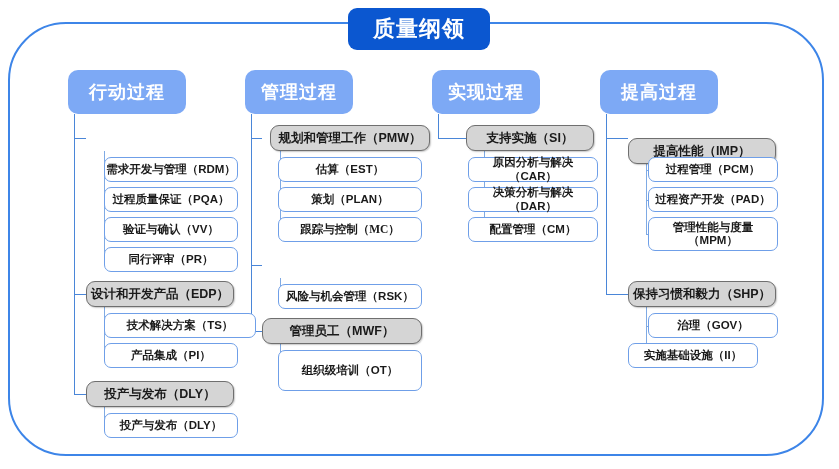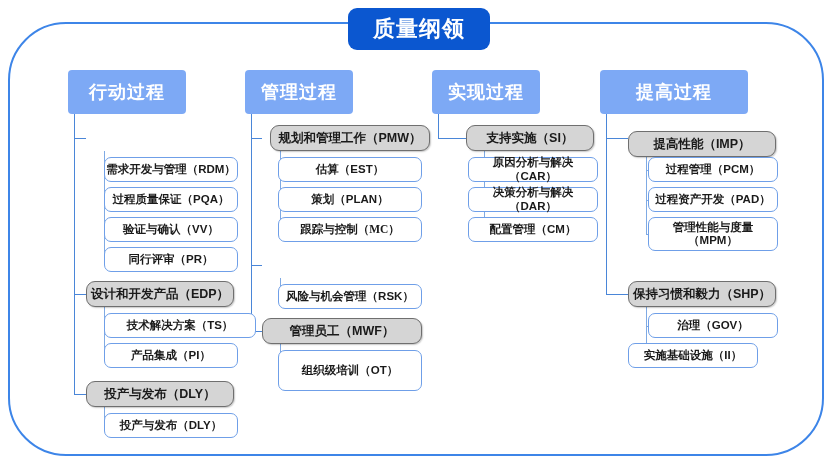--- a/index.html
+++ b/index.html
@@ -52,21 +52,21 @@
     justify-content: center;
     letter-spacing: 1px;
     z-index: 5;
   }
 
   
   .col-header {
     position: absolute;
     height: 44px;
     background: #7da9f5;
-    border-radius: 4px;
+    border-radius: 10px;
     color: #ffffff;
     font-size: 18px;
     font-weight: bold;
     display: flex;
     align-items: center;
     justify-content: center;
     letter-spacing: 1px;
     z-index: 3;
   }
 
@@ -189,22 +189,22 @@
     <div class="node-parent" style="left: 466px; top: 125px; width: 128px; height: 26px;">支持实施（SI）</div>
     <div class="conn-h" style="left: 438px; top: 138px; width: 28px;"></div>
     <div class="node-child" style="left: 468px; top: 157px; width: 130px; height: 25px;">原因分析与解决（CAR）</div>
     <div class="conn-h-child" style="left: 484px; top: 169.5px;"></div>
     <div class="node-child" style="left: 468px; top: 187px; width: 130px; height: 25px;">决策分析与解决（DAR）</div>
     <div class="conn-h-child" style="left: 484px; top: 199.5px;"></div>
     <div class="node-child" style="left: 468px; top: 217px; width: 130px; height: 25px;">配置管理（CM）</div>
     <div class="conn-h-child" style="left: 484px; top: 229.5px;"></div>
     <div class="conn-v-child" style="left: 484px; top: 151px; height: 78.5px;"></div>
     <div class="conn-v" style="left: 438px; top: 114px; height: 24px;"></div>
-    <div class="col-header" style="left: 600px; top: 70px; width: 148px; height: 44px;">提高过程</div>
-    <div class="node-parent" style="left: 628px; top: 131px; width: 148px; height: 26px;">提高性能（IMP）</div>
+    <div class="col-header" style="left: 600px; top: 70px; width: 118px; height: 44px;">提高过程</div>
+    <div class="node-parent" style="left: 628px; top: 138px; width: 148px; height: 26px;">提高性能（IMP）</div>
     <div class="conn-h" style="left: 606px; top: 138px; width: 22px;"></div>
     <div class="node-child" style="left: 648px; top: 157px; width: 130px; height: 25px; text-align: center;">过程管理（PCM）</div>
     <div class="conn-h-child" style="left: 646px; top: 169.5px; width: 2px;"></div>
     <div class="node-child" style="left: 648px; top: 187px; width: 130px; height: 25px;">过程资产开发（PAD）</div>
     <div class="conn-h-child" style="left: 646px; top: 199.5px; width: 2px;"></div>
     <div class="node-child" style="left: 648px; top: 217px; width: 130px; height: 34px;">管理性能与度量<br>（MPM）</div>
     <div class="conn-h-child" style="left: 646px; top: 234px; width: 2px;"></div>
     <div class="conn-v-child" style="left: 646px; top: 151px; height: 83px;"></div>
     <div class="node-parent" style="left: 628px; top: 281px; width: 148px; height: 26px;">保持习惯和毅力（SHP）</div>
     <div class="conn-h" style="left: 606px; top: 294px; width: 22px;"></div>

